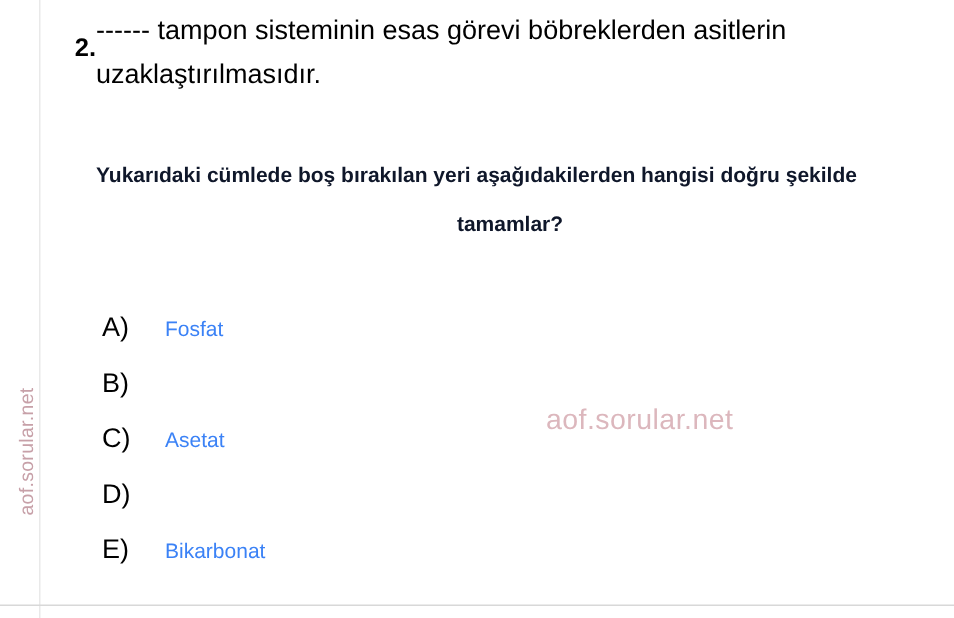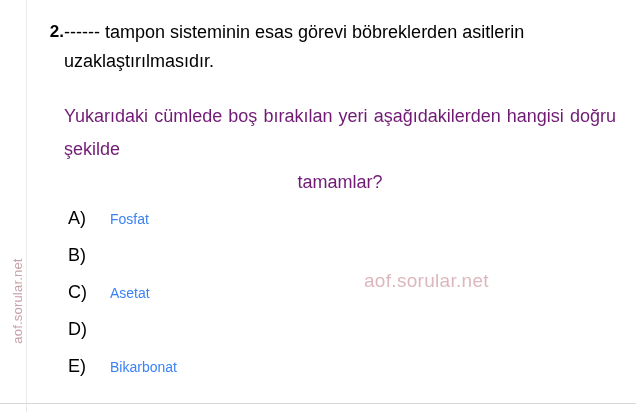--- a/index.html
+++ b/index.html
@@ -57,36 +57,36 @@
     width: 38px;
     text-align: right;
     font-size: 17px;
     font-weight: bold;
     color: #000;
   }
 
   .q-stem {
     position: absolute;
     left: 38px;
-    top: 18px;
+    top: 6px;
     width: 562px;
     font-size: 18px;
     line-height: 29px;
     color: #000;
   }
 
   .q-prompt {
     position: absolute;
     left: 38px;
     top: 100px;
     width: 552px;
-    font-size: 18px;
+    font-size: 14px;
     line-height: 33px;
-    font-weight: normal;
-    color: #701a75;
+    font-weight: bold;
+    color: #0f172a;
     text-align: justify;
     text-justify: inter-word;
   }
   .q-prompt .last-line {
     display: block;
     text-align: center;
   }
 
   .options {
     position: absolute;

